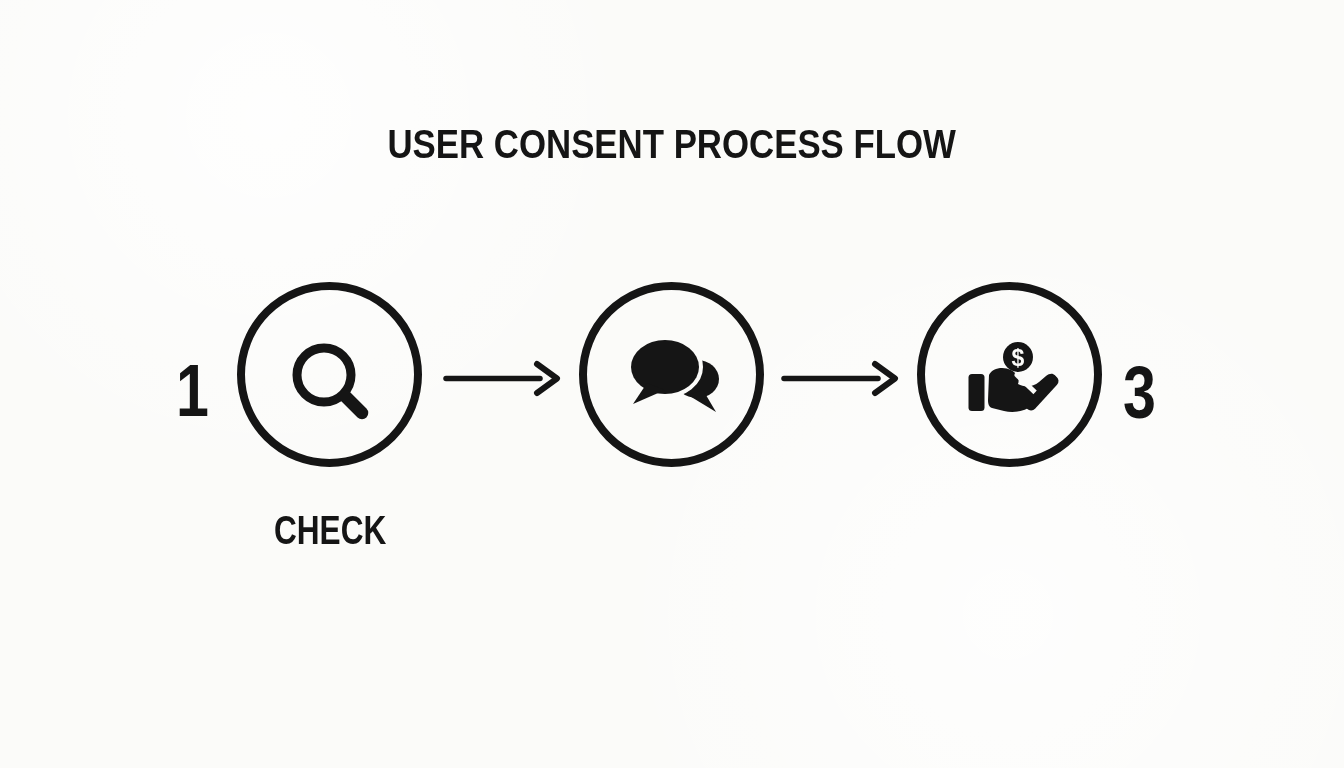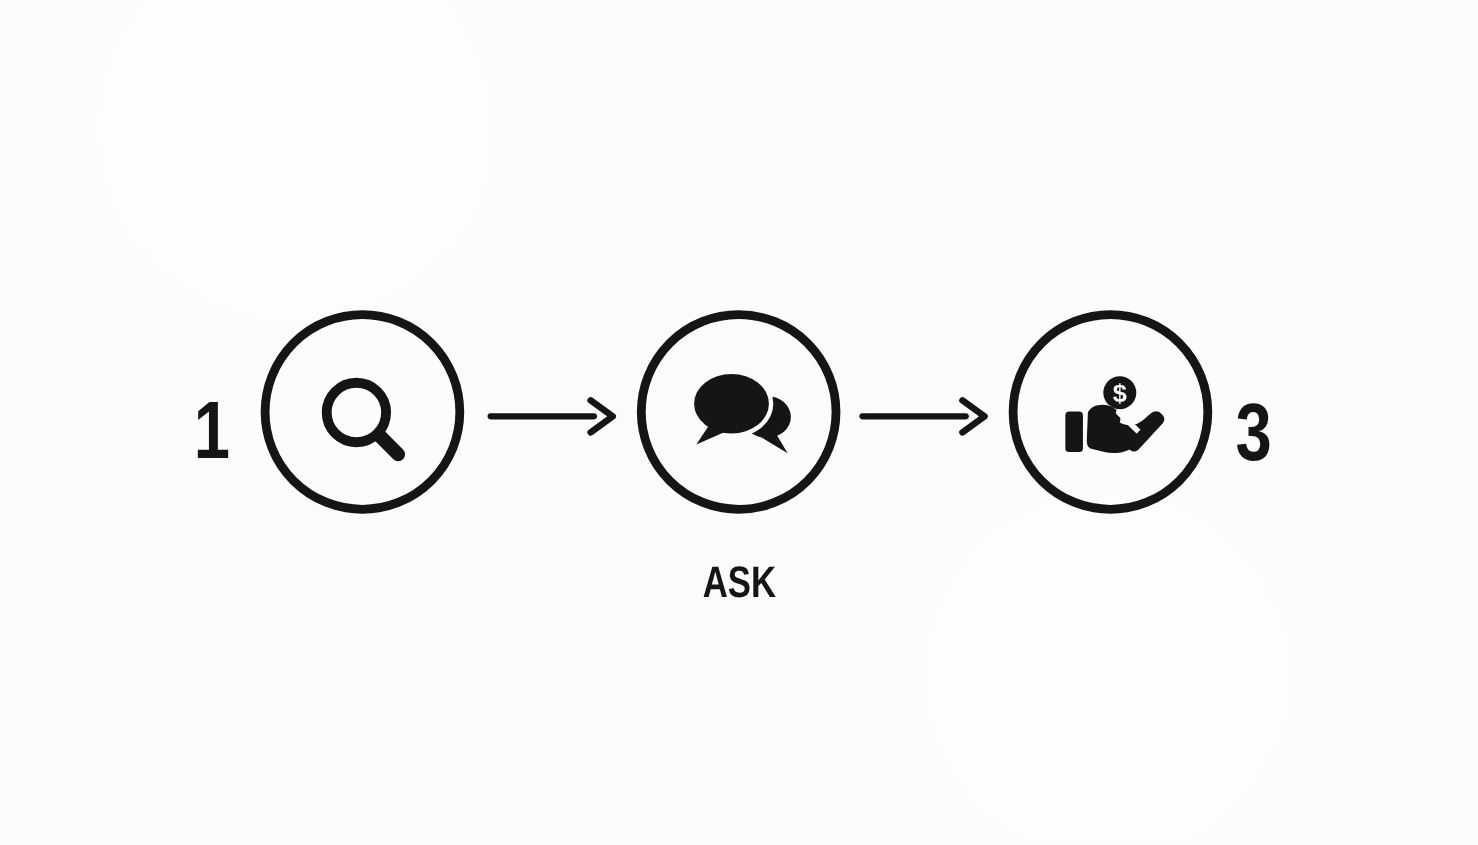--- a/index.html
+++ b/index.html
@@ -93,20 +93,23 @@
   .label-3 { left: 910px; }
   .arrow { position: absolute; width: 124px; height: 41px; }
   .arrow-1 { left: 440px; top: 358px; }
   .arrow-2 { left: 778px; top: 358px; }
 </style>
 </head>
 <body>
 
 <div class="canvas">
 
+  <div class="title">
+    <span class="condensed">USER CONSENT PROCESS FLOW</span>
+  </div>
 
   <div class="step-number num-1">
     <span class="condensed-num">1</span>
   </div>
 
   <div class="circle circle-1">
     <svg class="icon-search" width="90" height="90" viewBox="0 0 90 90">
       <circle cx="40" cy="44" r="27" fill="none" stroke="#151515" stroke-width="9"></circle>
       <line x1="61" y1="65" x2="78" y2="82" stroke="#151515" stroke-width="12.5" stroke-linecap="round"></line>
     </svg>
@@ -160,17 +163,17 @@
       <line x1="56" y1="46" x2="82" y2="71" stroke="#fbfbf9" stroke-width="5" stroke-linecap="round"></line>
 
       <line x1="70" y1="76" x2="92" y2="52" stroke="#151515" stroke-width="11" stroke-linecap="round"></line>
     </svg>
   </div>
 
   <div class="step-number num-3">
     <span class="condensed-num">3</span>
   </div>
 
-  <div class="step-label label-2">
-    <span class="condensed-label">ASK</span>
+  <div class="step-label label-1">
+    <span class="condensed-label">CHECK</span>
   </div>
 
 </div>
 
 </body></html>

